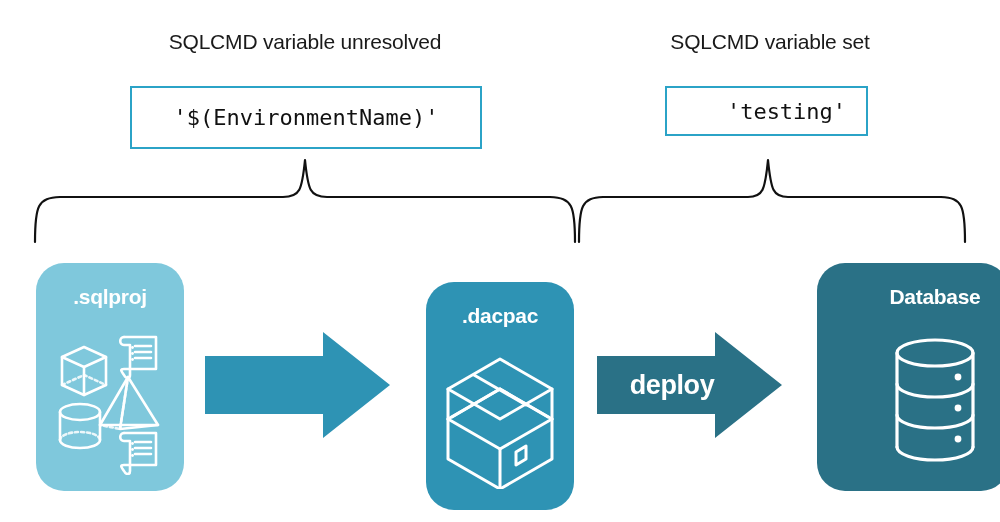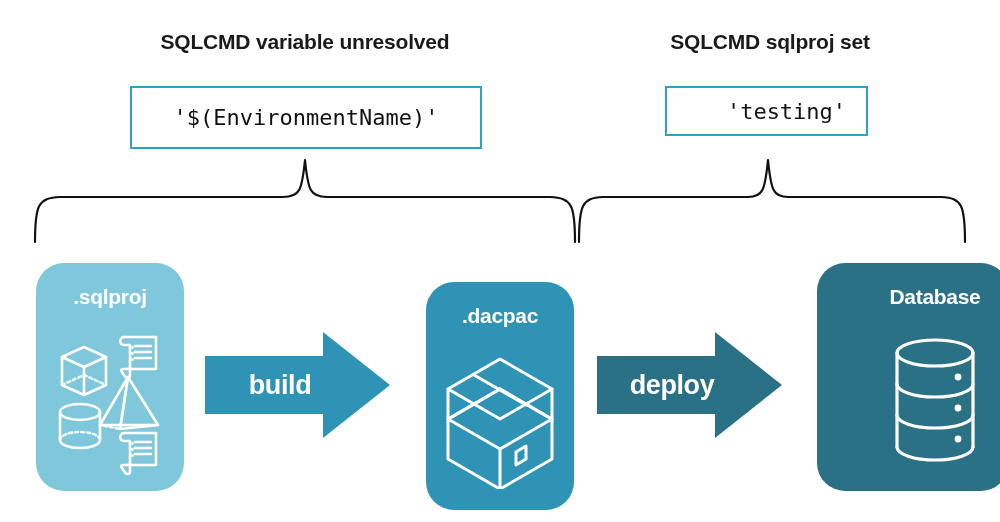--- a/index.html
+++ b/index.html
@@ -13,21 +13,21 @@
     position: relative;
     overflow: hidden;
     font-family: "Liberation Sans", sans-serif;
     -webkit-font-smoothing: antialiased;
   }
 
   
   .heading {
     position: absolute;
     font-family: "Liberation Sans", sans-serif;
-    font-weight: bold;
+    font-weight: normal;
     font-size: 21px;
     color: #1a1a1a;
     letter-spacing: -0.2px;
     text-align: center;
     white-space: nowrap;
   }
   #heading-left  { left: 0;   top: 30px; width: 610px; }
   #heading-right { left: 570px; top: 30px; width: 400px; }
 
   
@@ -114,21 +114,21 @@
     color: #ffffff;
     letter-spacing: -0.4px;
     white-space: nowrap;
   }
 </style>
 </head>
 <body>
 
 <div class="heading" id="heading-left">SQLCMD variable unresolved</div>
 
-<div class="heading" id="heading-right">SQLCMD sqlproj set</div>
+<div class="heading" id="heading-right">SQLCMD variable set</div>
 
 <div class="code-box" id="code-box-left">'$(EnvironmentName)'</div>
 
 <div class="code-box" id="code-box-right">'testing'</div>
 
 <svg id="brace-layer" viewBox="0 0 1000 522">
 
   <path d="M 35,242
            C 35,205 38,198 60,197
            L 283,197
@@ -189,21 +189,20 @@
         <circle cx="82.5" cy="130.5" r="1.4" fill="#ffffff" stroke="none"></circle>
       </g>
     </svg>
   </div>
 </div>
 
 <div class="arrow-wrap" id="arrow-build">
   <svg width="190" height="106" viewBox="0 0 190 106">
     <path d="M0,24 L118,24 L118,0 L185,53 L118,106 L118,82 L0,82 Z" fill="#2E93B4"></path>
   </svg>
-  <div class="arrow-label">build</div>
 </div>
 
 <div class="stage-box" id="box-dacpac">
   <div class="stage-label">.dacpac</div>
   <div class="stage-art">
     <svg width="124" height="140" viewBox="0 0 124 140" fill="none" stroke="#ffffff" stroke-width="3" stroke-linejoin="round" stroke-linecap="round">
 
       <path d="M62,40 L114,70 L114,110 L62,140 L10,110 L10,70 Z"></path>
       <path d="M10,70 L62,100 L114,70"></path>
       <path d="M62,100 L62,140"></path>

